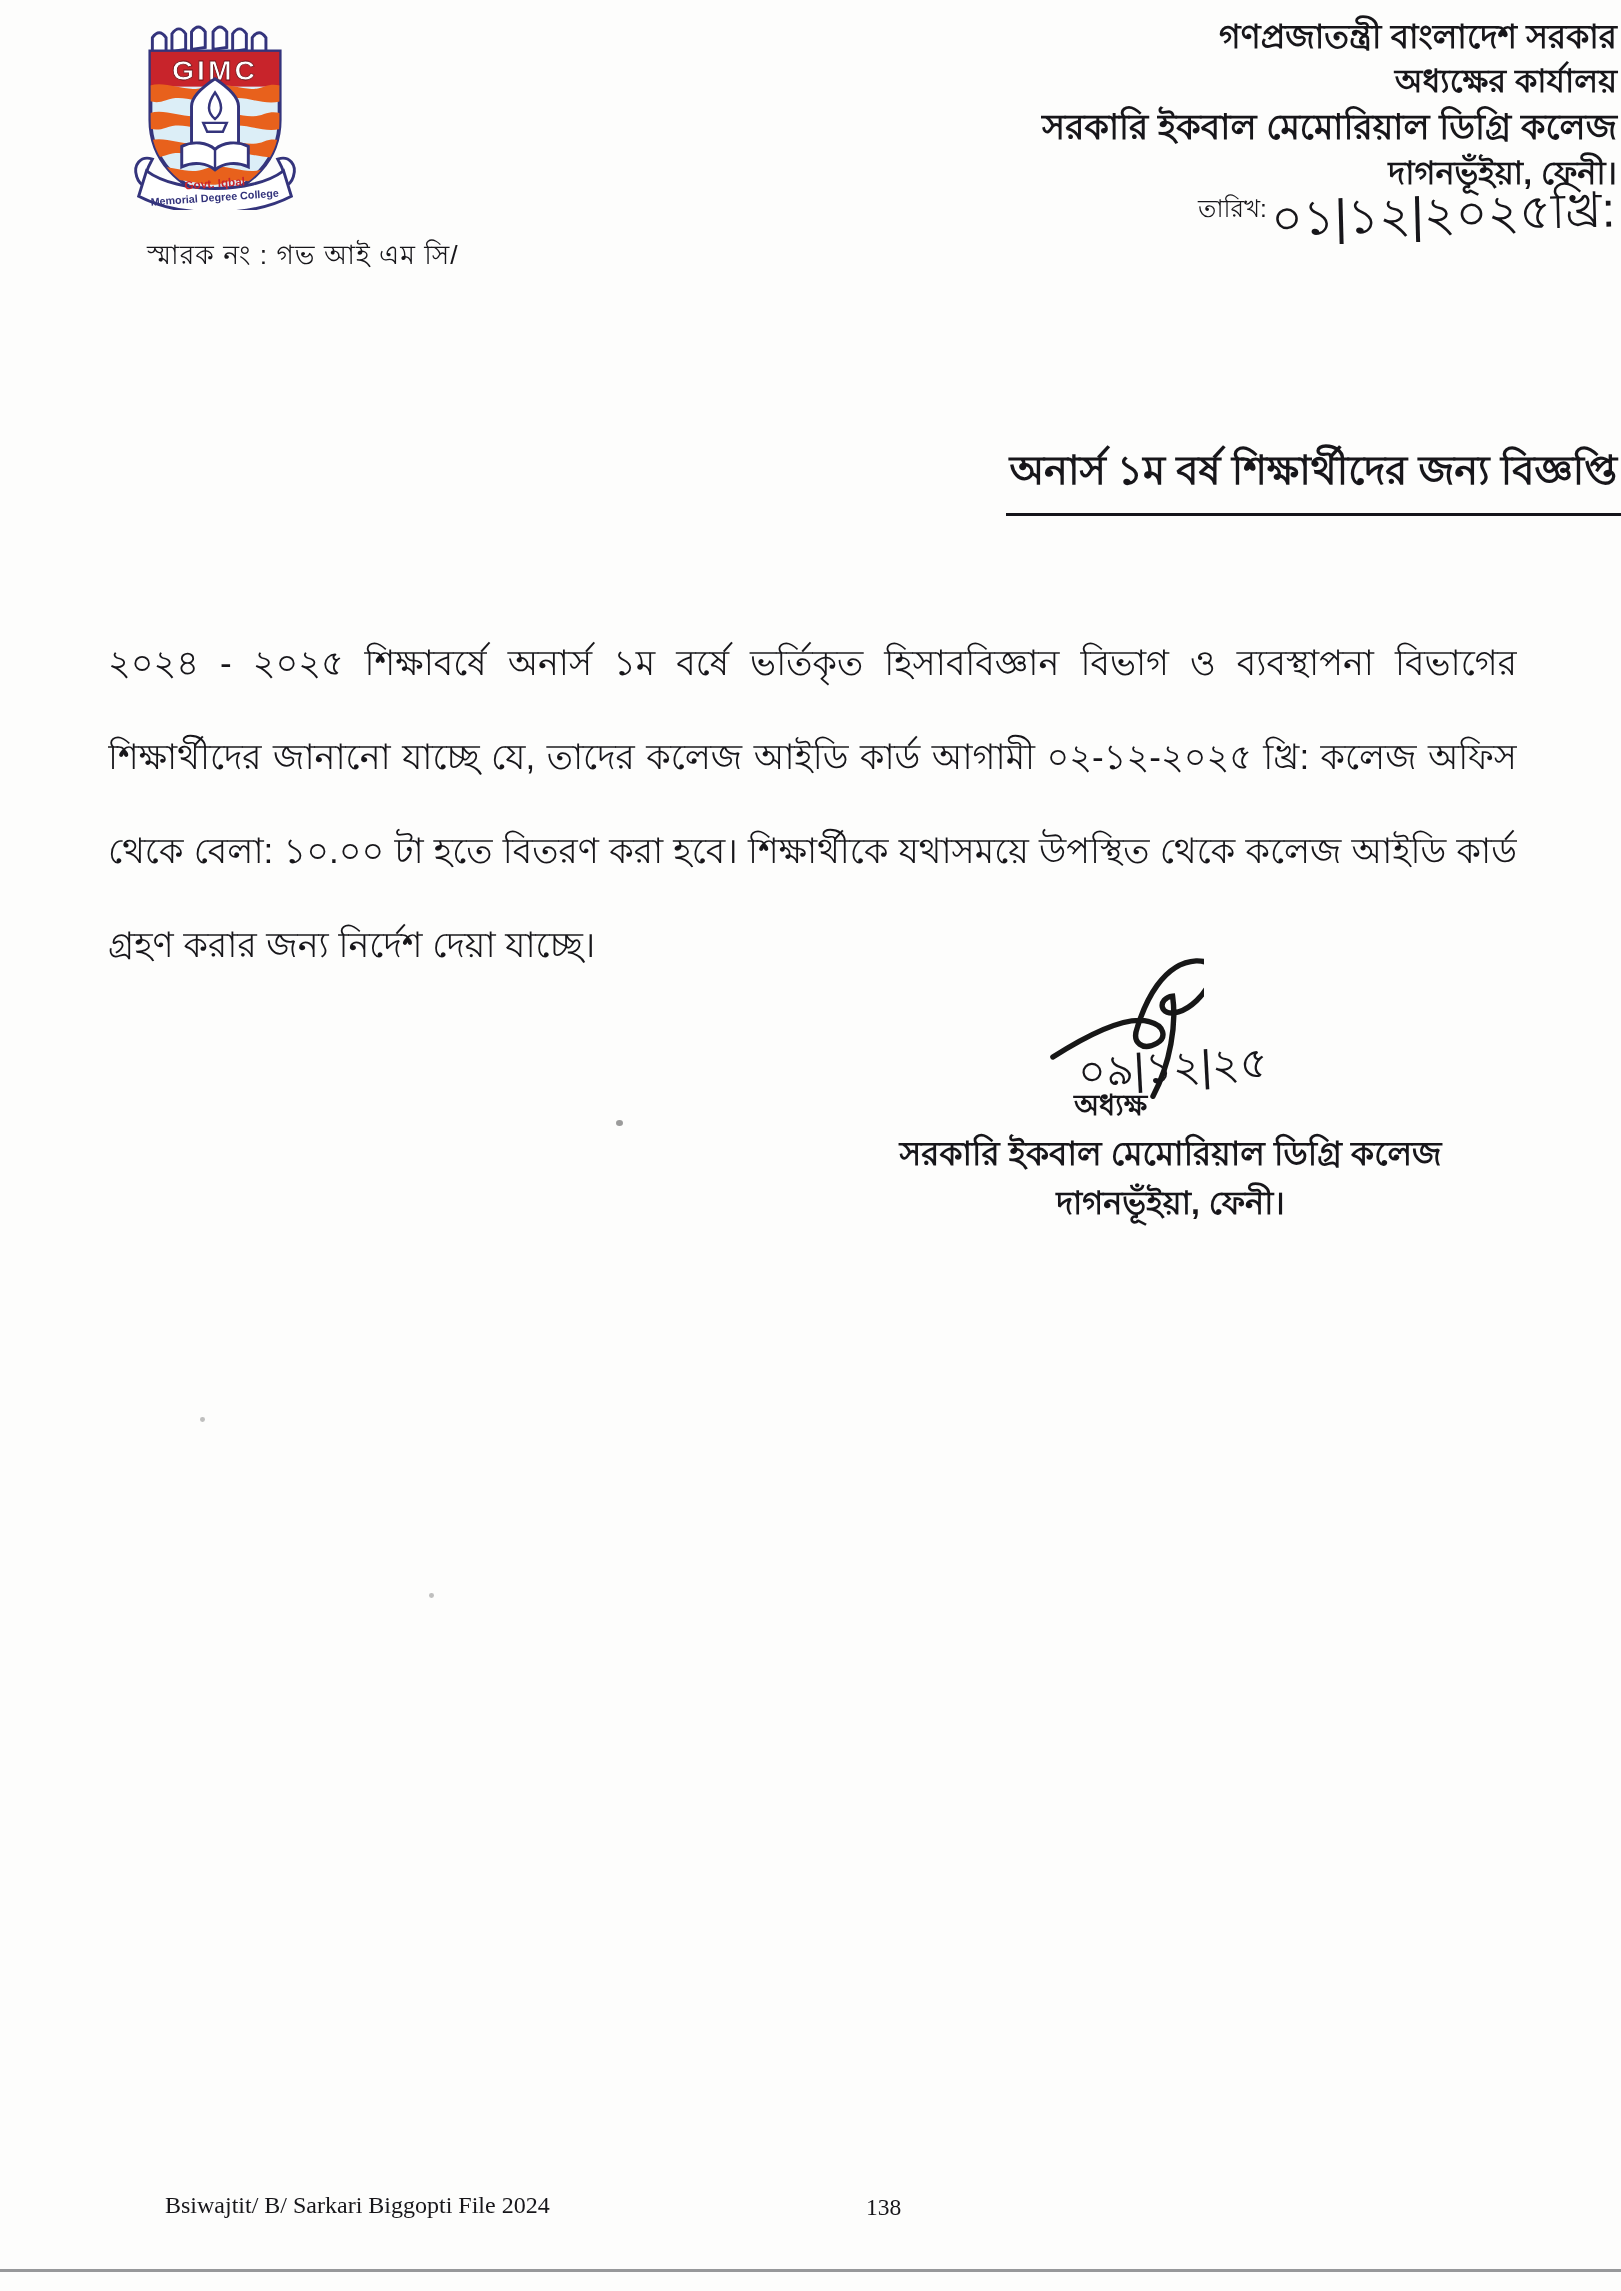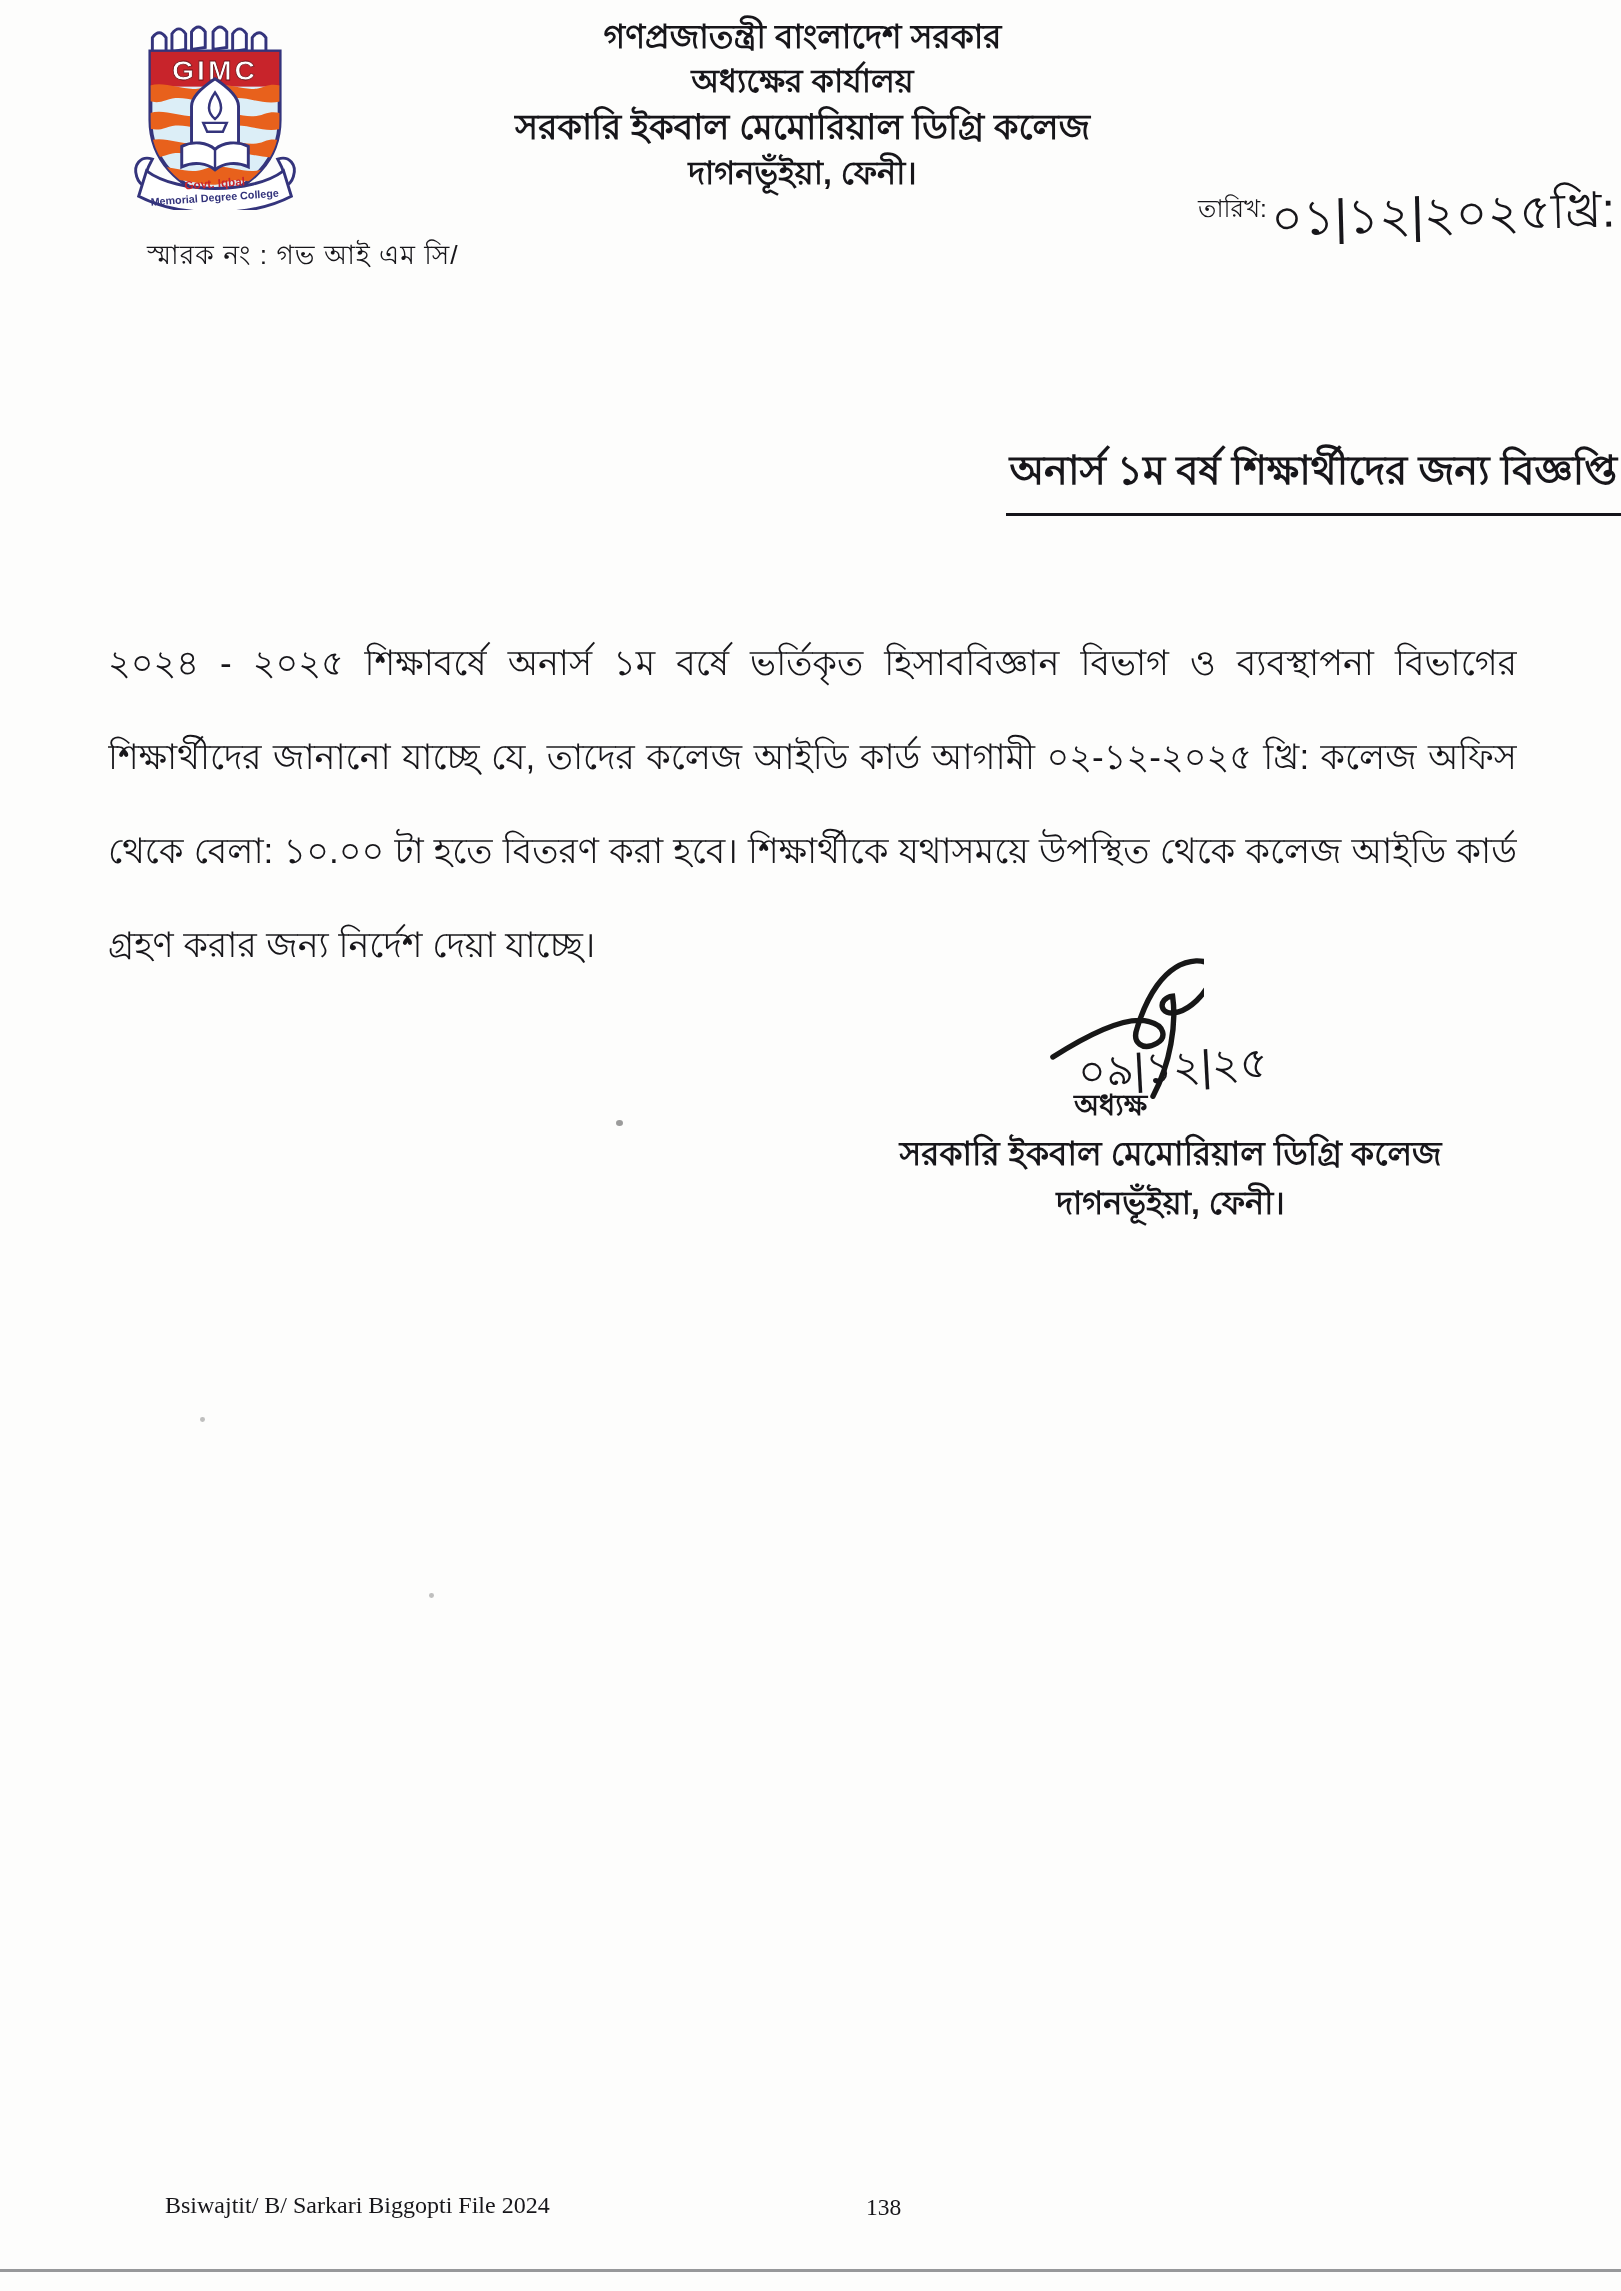--- a/index.html
+++ b/index.html
@@ -10,21 +10,21 @@
     margin:0 auto;
     background:#fdfdfc;
     color:#17161a;
     font-family:"Liberation Sans","DejaVu Sans",sans-serif;
     overflow:hidden;
   }
 
   
   .logo { position:absolute; left:123px; top:21.6px; width:186px; height:188px; }
 
-  .header-block { position:absolute; left:0; right:16px; top:13.7px; text-align:center; }
+  .header-block { position:absolute; left:0; right:4px; top:13.7px; text-align:right; }
   .h-line1 { font-size:33px; line-height:45px; font-weight:600; }
   .h-line2 { font-size:32px; line-height:44px; font-weight:700; }
   .h-line3 { font-size:35px; line-height:48px; font-weight:700; }
   .h-line4 { font-size:32px; line-height:45px; font-weight:600; }
   .web-line { font-size:22.5px; line-height:32px; font-weight:bold; color:#121212; }
   .web-line a { color:#1d1dd0; text-decoration:underline; cursor:pointer; }
 
   
   .memo-no { position:absolute; left:147px; top:235px; font-size:26.5px; letter-spacing:1px; }
   .date-group { position:absolute; left:1198px; top:188px; display:flex; align-items:flex-end; }

